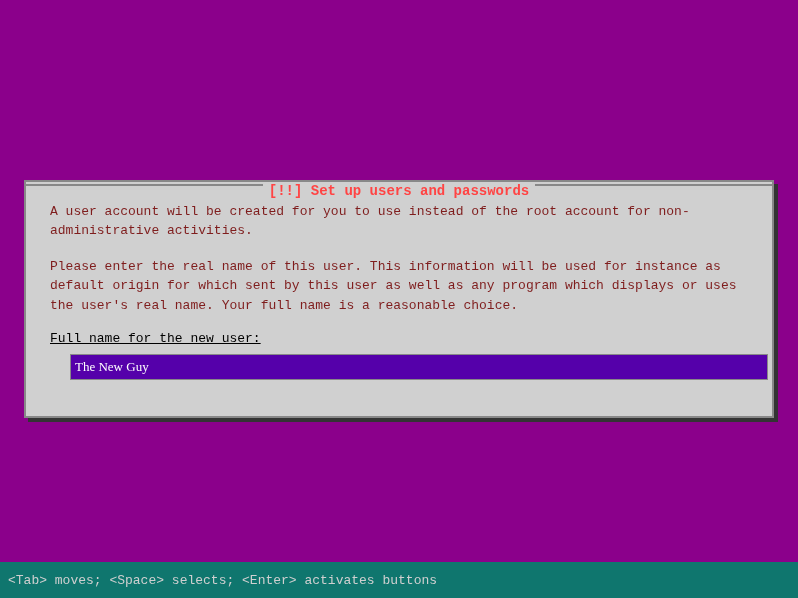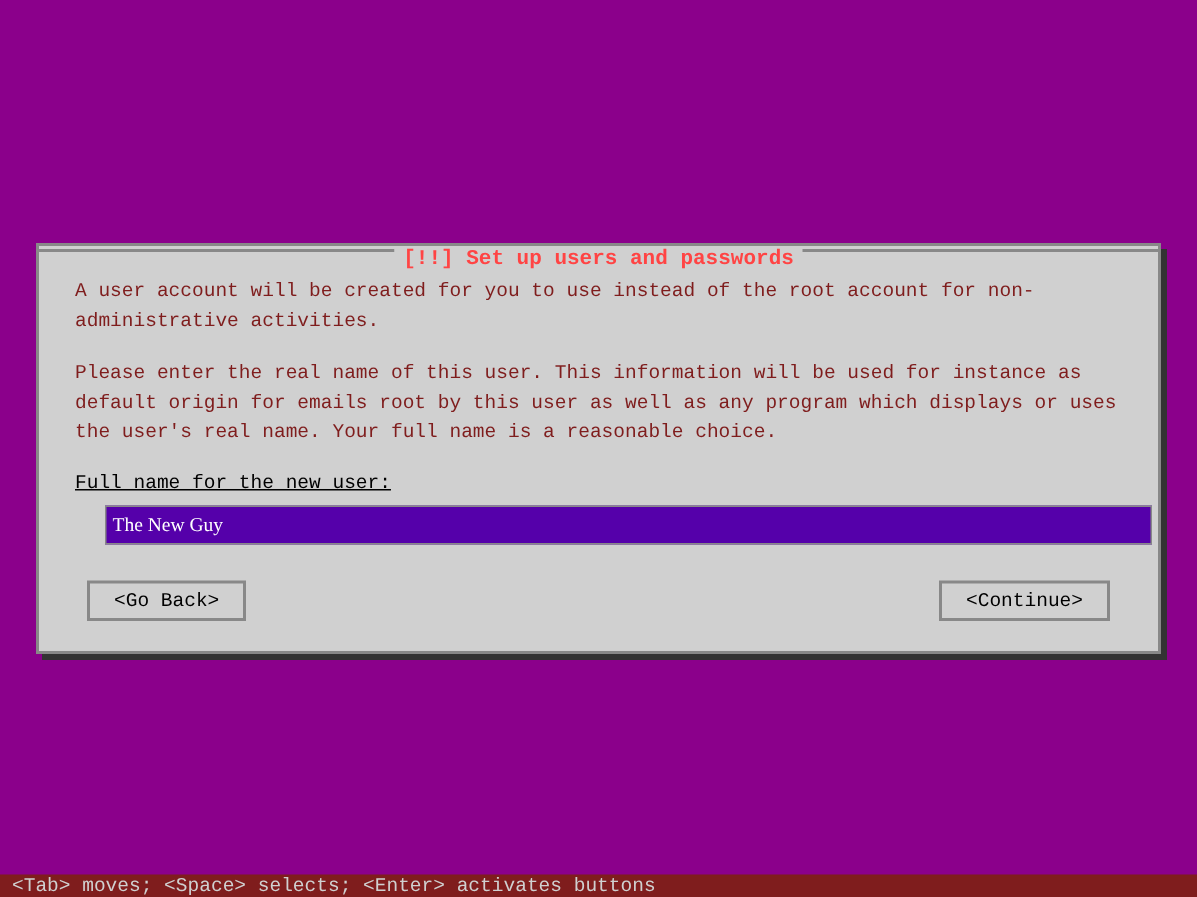--- a/index.html
+++ b/index.html
@@ -111,54 +111,50 @@
       font-size: 13px;
       cursor: pointer;
       outline: none;
     }
 
     .status-bar {
       position: absolute;
       bottom: 0;
       left: 0;
       right: 0;
-      background-color: #7f1d1d;
+      background-color: #0f766e;
       color: #d0d0d0;
       font-family: 'Courier New', Courier, monospace;
       font-size: 13px;
       padding: 4px 8px;
-      height: 15px;
+      height: 36px;
       display: flex;
       align-items: center;
     }
   </style>
 </head>
 <body>
 
 <div class="dialog-container">
   <div class="dialog-title-bar">
     <div class="title-line"></div>
     <span class="title-text">[!!] Set up users and passwords</span>
     <div class="title-line"></div>
   </div>
 
   <div class="dialog-body">
     <div class="description-text">A user account will be created for you to use instead of the root account for
 non-administrative activities.</div>
 
     <div class="description-text">Please enter the real name of this user. This information will be used for instance as
-default origin for emails root by this user as well as any program which displays or uses
+default origin for which sent by this user as well as any program which displays or uses
 the user's real name. Your full name is a reasonable choice.</div>
 
     <div class="field-label">Full name for the new user:</div>
 
     <div class="input-wrapper">
       <input class="input-field" type="text" value="The New Guy" style="">
     </div>
 
-    <div class="buttons-row">
-      <button class="dialog-button">&lt;Go Back&gt;</button>
-      <button class="dialog-button">&lt;Continue&gt;</button>
-    </div>
   </div>
 </div>
 
 <div class="status-bar">&lt;Tab&gt; moves; &lt;Space&gt; selects; &lt;Enter&gt; activates buttons</div>
 
 </body></html>

